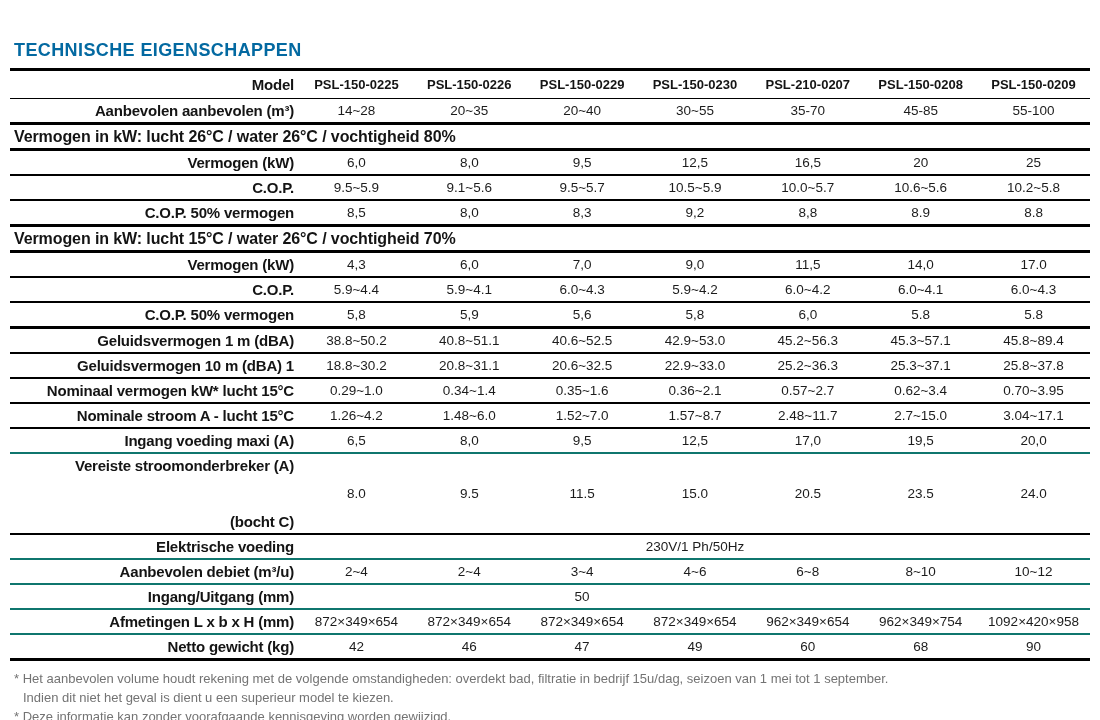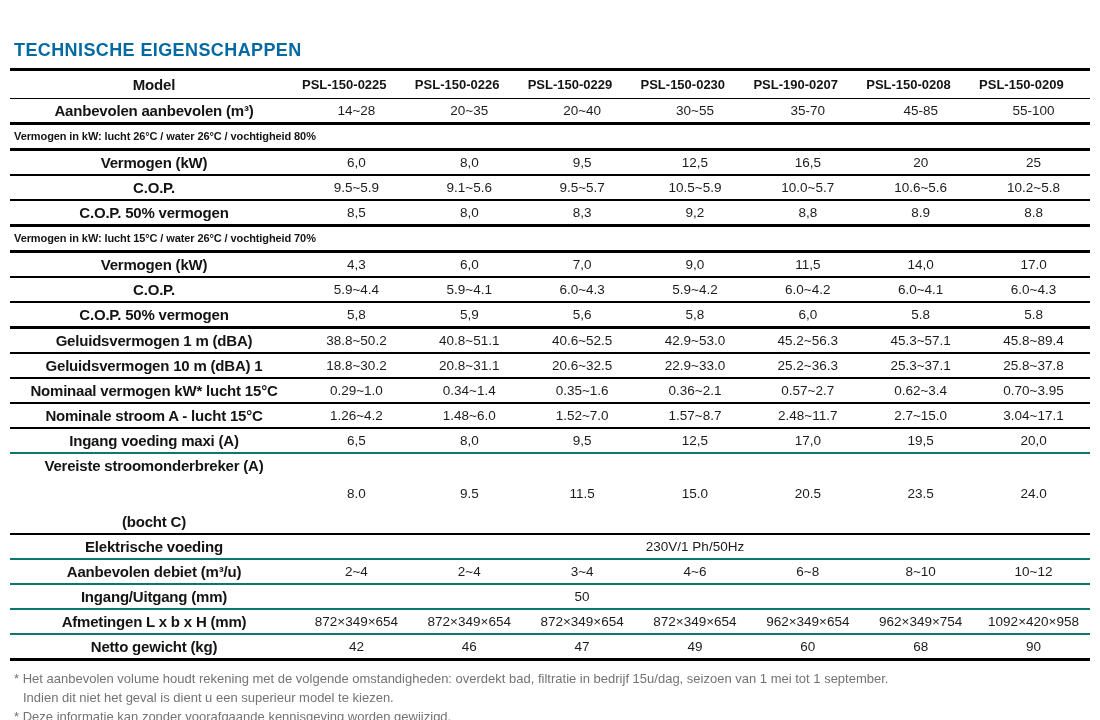--- a/index.html
+++ b/index.html
@@ -12,28 +12,28 @@
     font-size:18px;font-weight:bold;margin:0 0 7px 4px;
     letter-spacing:.4px;color:#0369a1;
   }
   table{
     width:1080px;border-collapse:collapse;table-layout:fixed;
     border-top:3px solid #000;
   }
   thead tr{border-bottom:1px solid #000;}
   th,td{padding:3px 6px;vertical-align:middle;line-height:17px;}
   th.lbl,td.lbl{
-    text-align:center;font-weight:bold;font-size:15px;padding-left:4px;
+    text-align:right;font-weight:bold;font-size:15px;padding-left:4px;
     letter-spacing:-.2px;white-space:nowrap;
   }
-  thead th.model{font-size:13px;font-weight:bold;text-align:left;padding:5px 2px;}
+  thead th.model{font-size:13px;font-weight:bold;text-align:center;padding:5px 2px;}
   thead th.lbl{padding-top:5px;padding-bottom:5px;}
   td.val{text-align:center;font-size:13.5px;color:#1c1c1c;}
   td.section{
-    font-weight:bold;font-size:11px;padding-left:4px;line-height:17px;
+    font-weight:bold;font-size:16px;padding-left:4px;line-height:17px;
     letter-spacing:-.1px;
   }
   tr.b1{border-bottom:2px solid #0f766e;margin-left:28px;}
   tr.b2{border-bottom:2px solid #000;}
   tr.b3{border-bottom:3px solid #000;}
   td.lbl .sub{display:block;font-weight:bold;margin-top:39px;}
   .footnotes{margin:8px 0 0 4px;font-size:13px;line-height:19px;color:#737373;}
   .fn-indent{padding-left:9px;}
 </style>
 </head>
@@ -53,21 +53,21 @@
         <col>
         <col>
       </colgroup>
     <thead>
       <tr>
         <th class="lbl">Model</th>
       <th class="model">PSL-150-0225</th>
           <th class="model">PSL-150-0226</th>
           <th class="model">PSL-150-0229</th>
           <th class="model">PSL-150-0230</th>
-          <th class="model">PSL-190-0207</th>
+          <th class="model">PSL-210-0207</th>
           <th class="model">PSL-150-0208</th>
           <th class="model">PSL-150-0209</th>
         </tr>
     </thead>
     <tbody id="tbody">
         <tr class="b3">
           <td class="lbl">Aanbevolen aanbevolen (m³)</td>
           <td class="val">14~28</td>
           <td class="val">20~35</td>
           <td class="val">20~40</td>

